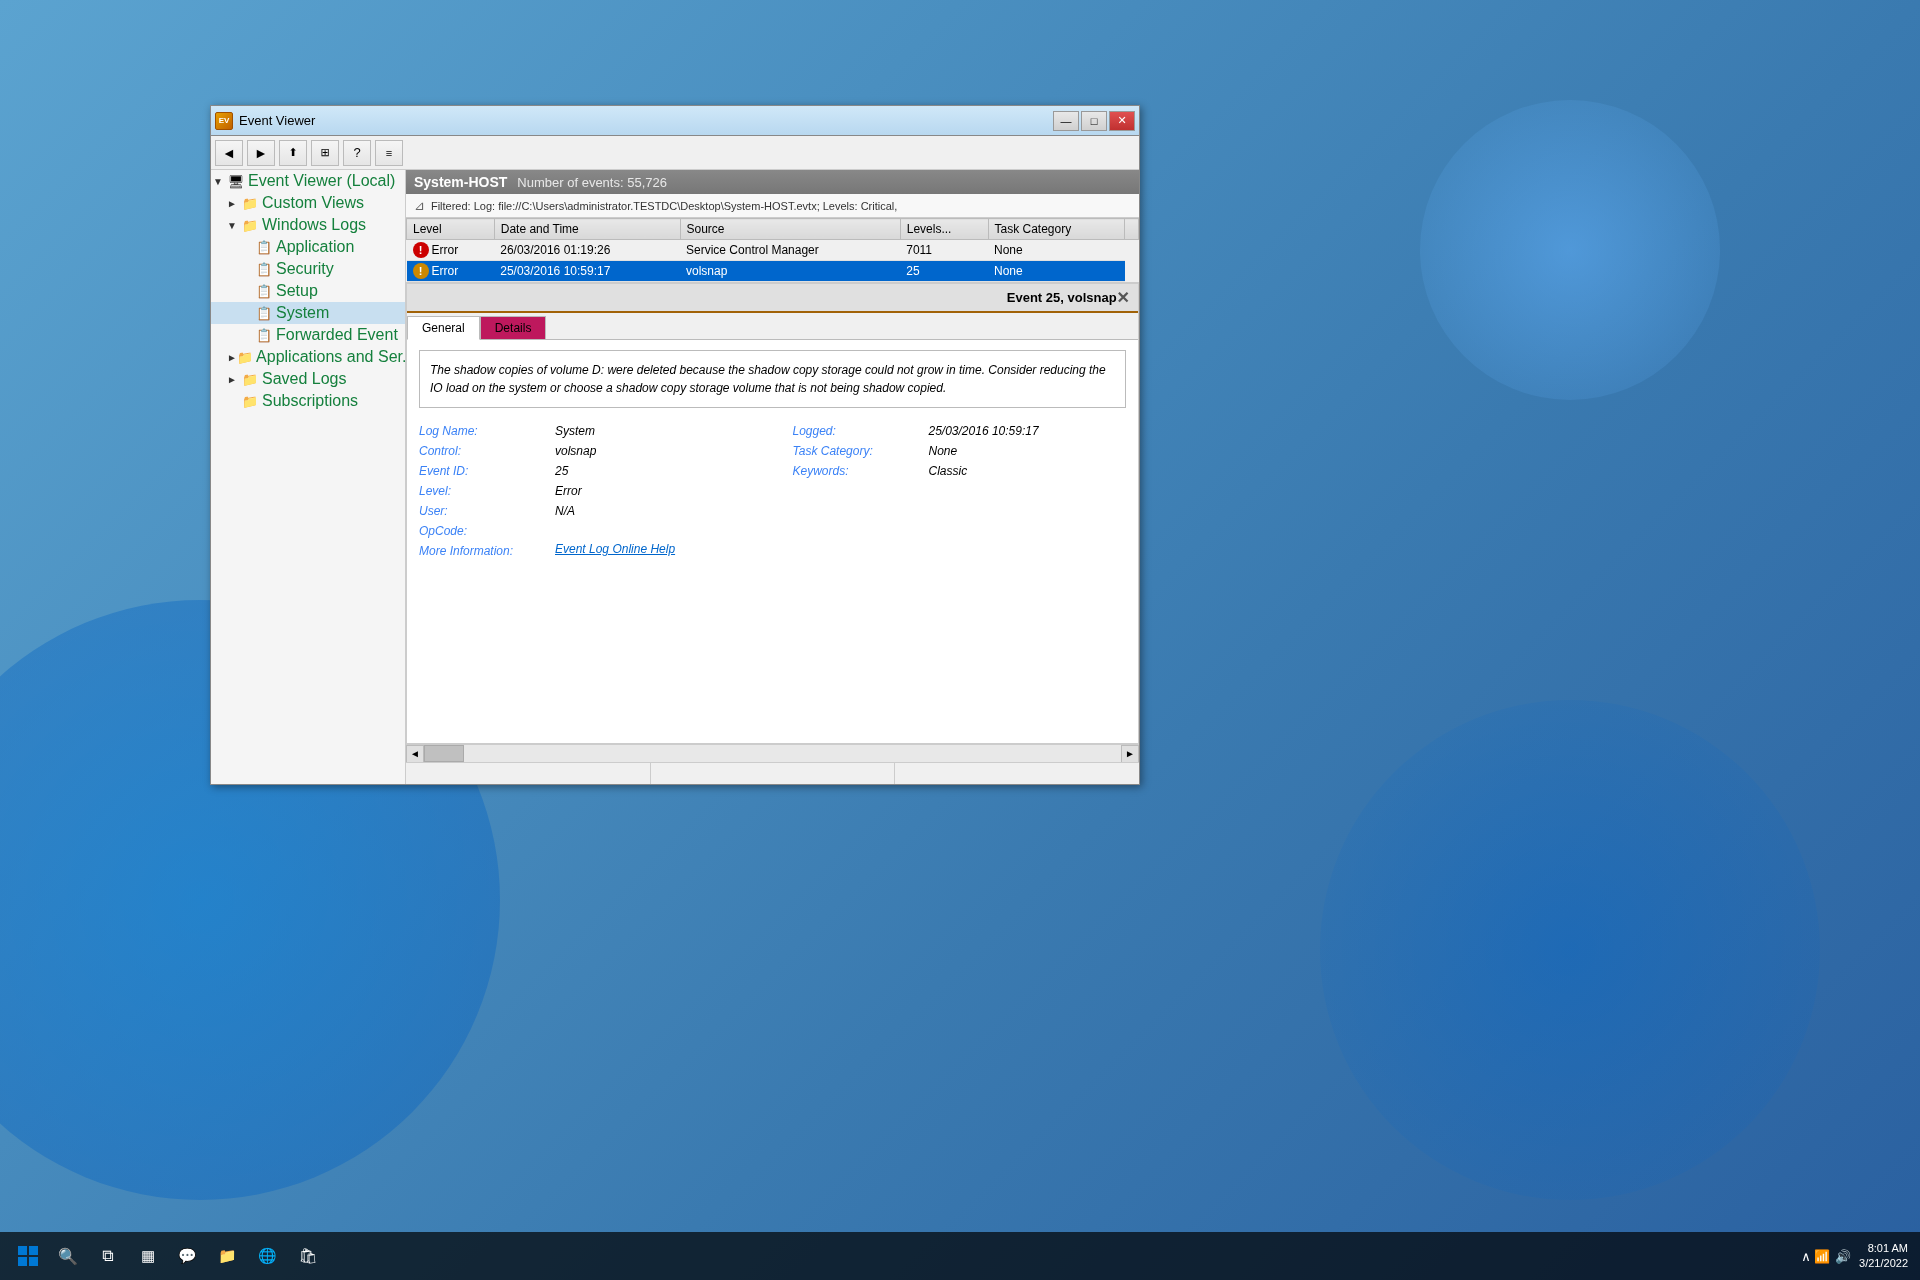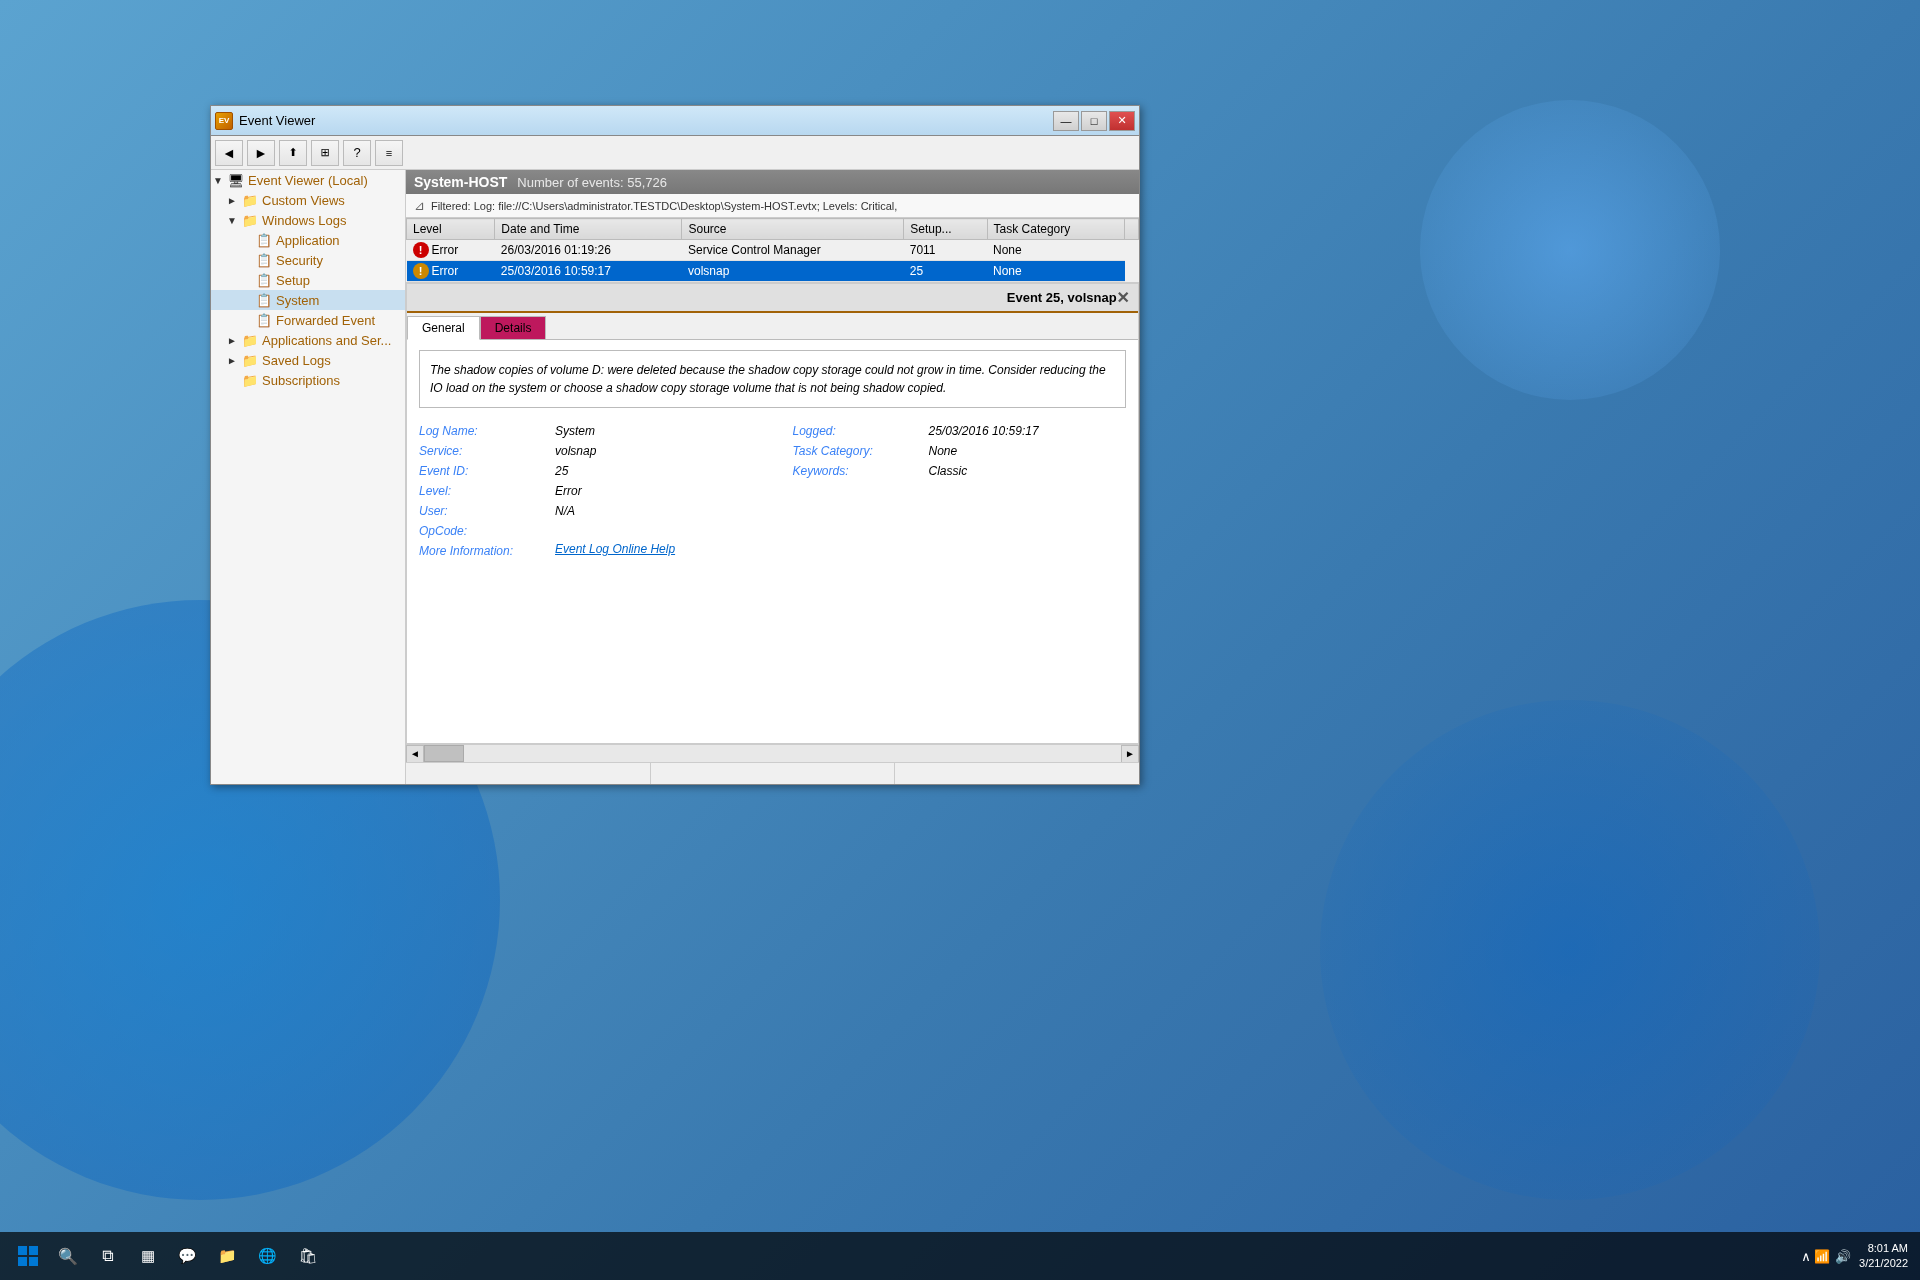--- a/index.html
+++ b/index.html
@@ -153,21 +153,21 @@
       width: 14px;
       font-size: 10px;
       color: #333;
     }
     .tree-icon {
       width: 18px; height: 16px;
       margin-right: 3px;
       display: inline-flex; align-items: center; justify-content: center;
       font-size: 13px;
     }
-    .tree-label { font-size: 13px; color: #a16207; }
+    .tree-label { font-size: 16px; color: #15803d; }
 
     
     .tree-l0 { padding-left: 2px; }
     .tree-l1 { padding-left: 16px; }
     .tree-l2 { padding-left: 30px; }
 
     
     .right-panel {
       flex: 1;
       display: flex;
@@ -529,21 +529,21 @@
         <span>Filtered: Log: file://C:\Users\administrator.TESTDC\Desktop\System-HOST.evtx; Levels: Critical,</span>
       </div>
 
       <div class="table-wrapper">
         <table class="event-table">
           <thead>
             <tr>
               <th>Level</th>
               <th>Date and Time</th>
               <th>Source</th>
-              <th>Setup...</th>
+              <th>Levels...</th>
               <th>Task Category</th>
               <th style="width:14px; background: linear-gradient(to bottom,#e8e8e8,#d8d8d8); border:1px solid #bbb;"></th>
             </tr>
           </thead>
           <tbody>
             <tr class="row-normal">
               <td>
                 <span class="error-icon">!</span>Error
               </td>
               <td>26/03/2016 01:19:26</td>
@@ -579,21 +579,21 @@
             <span>The shadow copies of volume D: were deleted because the shadow copy storage could not grow in time.  Consider reducing the IO load on the system or choose a shadow copy storage volume that is not being shadow copied.</span>
           </div>
           <div class="detail-meta">
 
             <div style="display:flex; flex-direction:column; gap:2px;">
               <div style="display:flex;">
                 <span class="meta-label">Log Name:</span>
                 <span class="meta-value" style="margin-left:6px;">System</span>
               </div>
               <div style="display:flex;">
-                <span class="meta-label">Service:</span>
+                <span class="meta-label">Control:</span>
                 <span class="meta-value" style="margin-left:6px;">volsnap</span>
               </div>
               <div style="display:flex;">
                 <span class="meta-label">Event ID:</span>
                 <span class="meta-value" style="margin-left:6px;">25</span>
               </div>
               <div style="display:flex;">
                 <span class="meta-label">Level:</span>
                 <span class="meta-value" style="margin-left:6px;">Error</span>
               </div>

